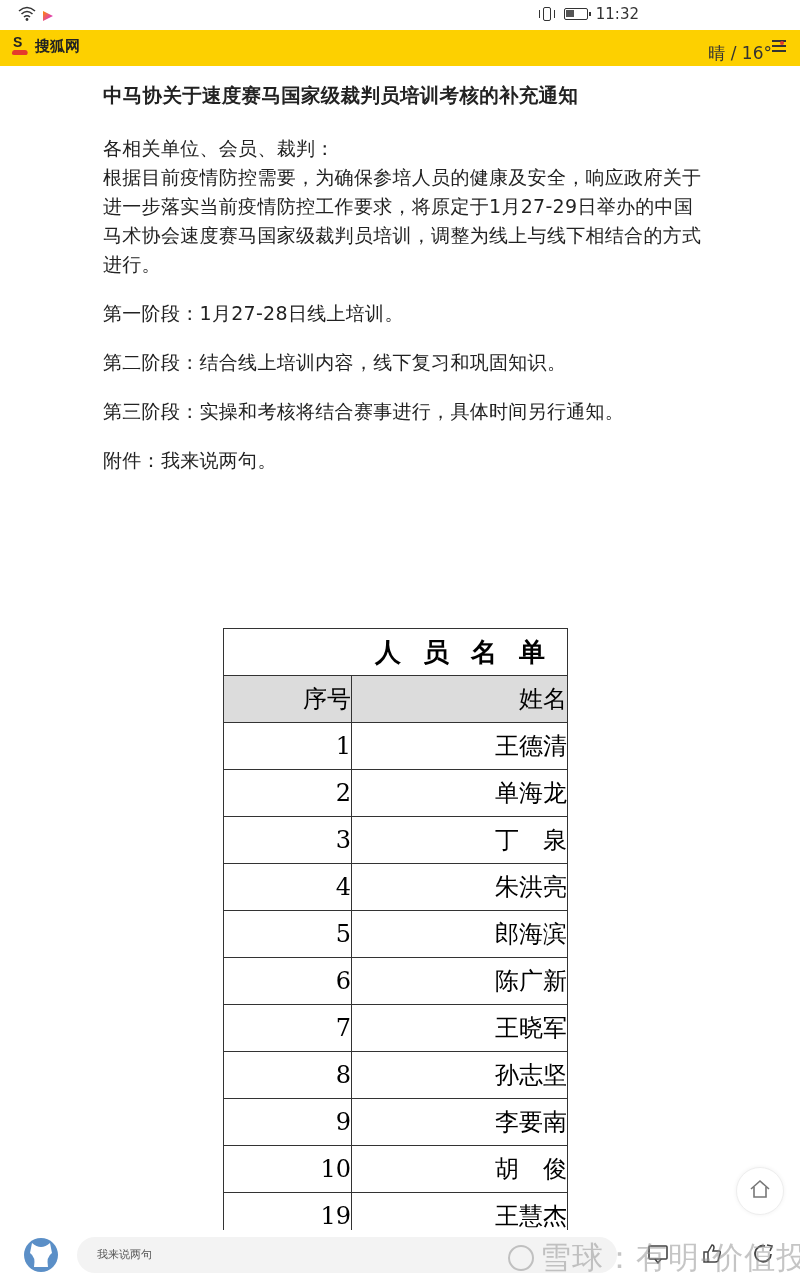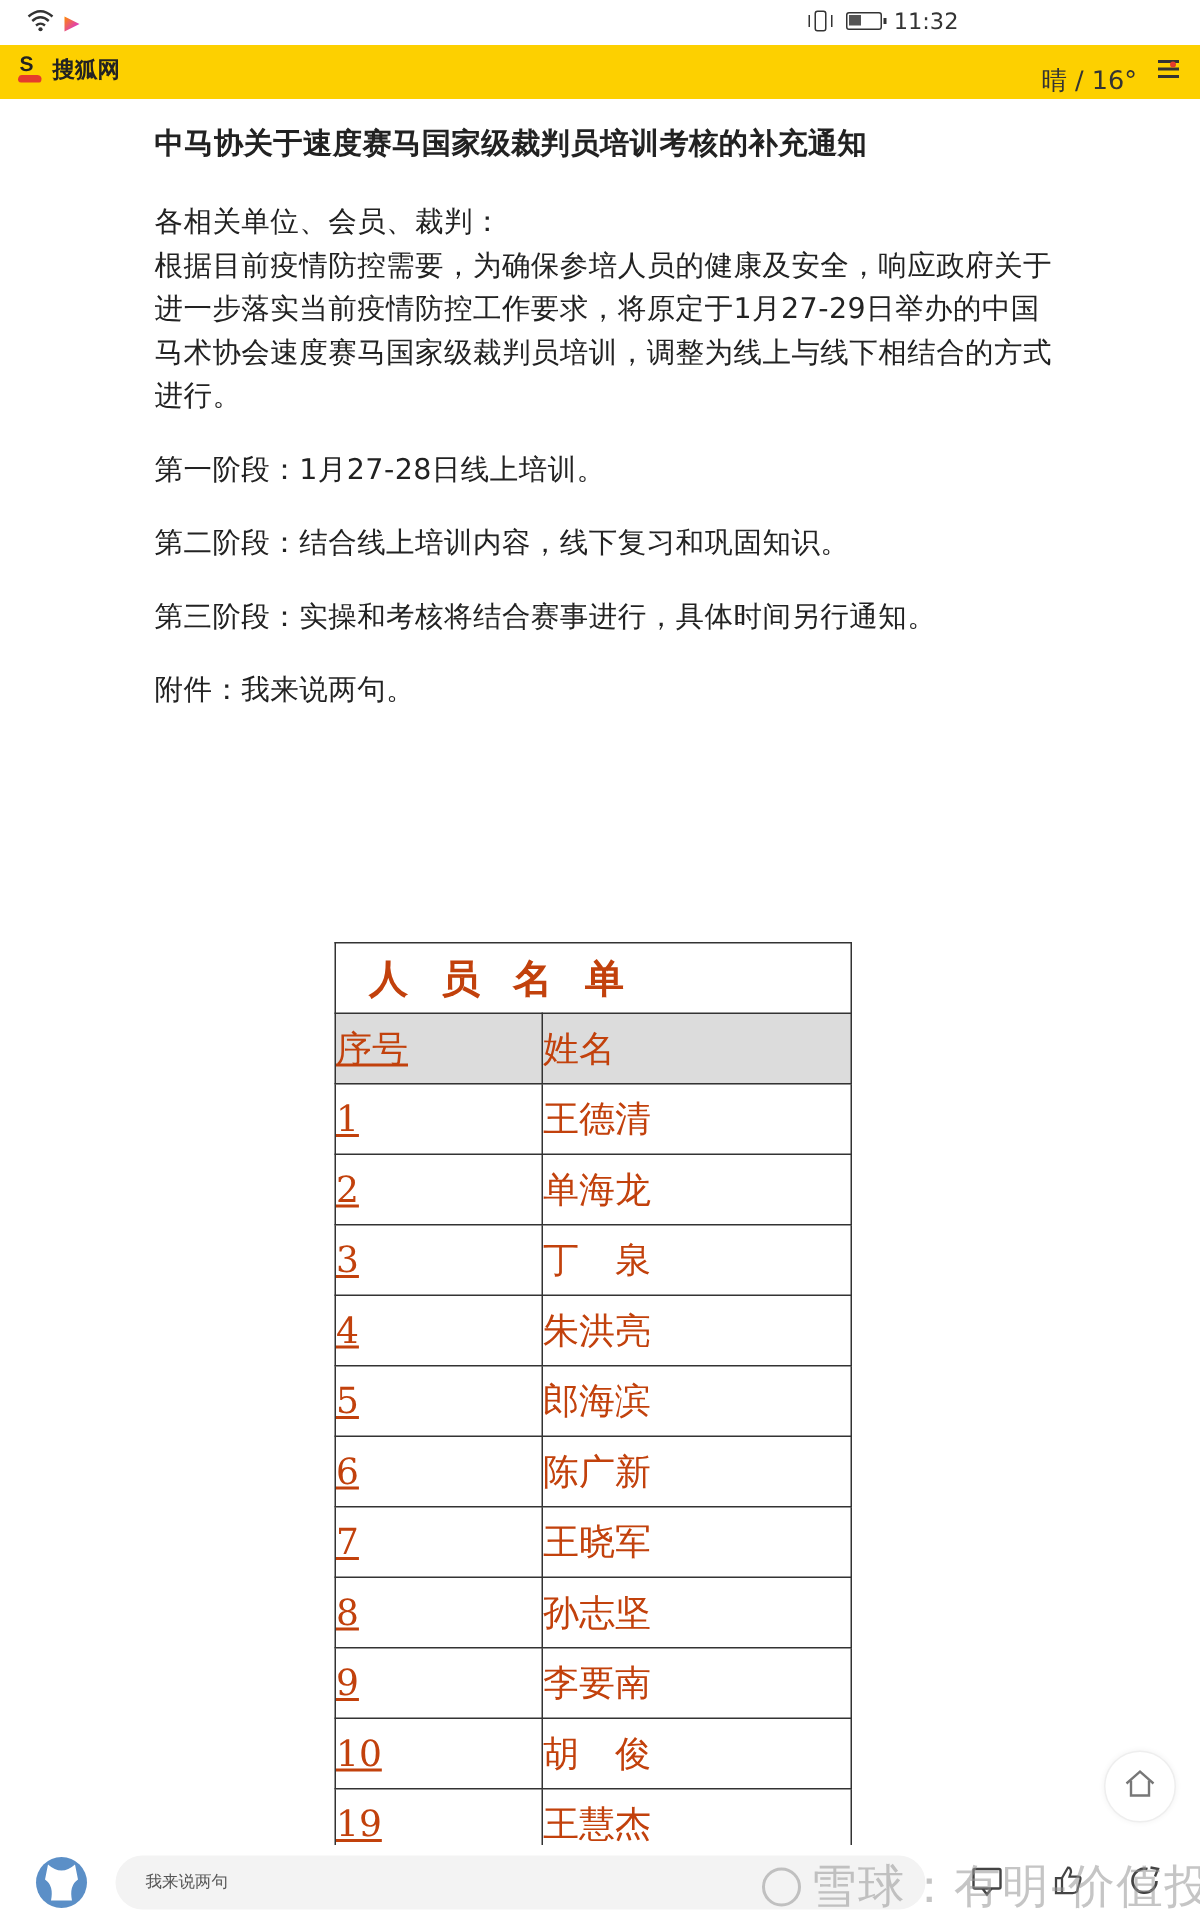--- a/index.html
+++ b/index.html
@@ -18,38 +18,38 @@
   .battery::after { content: ""; position: absolute; right: -4px; top: 3px; width: 2px; height: 4px; background: #333; }
   .battery .fill { position: absolute; left: 1px; top: 1px; width: 8px; height: 7px; background: #555; }
 
   
   .header { position: absolute; top: 30px; left: 0; width: 800px; height: 36px; background: #fdd000; }
   .brand { position: absolute; left: 12px; top: 6px; display: flex; align-items: center; gap: 7px; }
   .brand-logo { width: 16px; height: 20px; position: relative; }
   .brand-logo .s { position: absolute; left: 1px; top: -2px; font-weight: bold; font-size: 14px; color: #222; font-family: "Liberation Sans", sans-serif; }
   .brand-logo .swoosh { position: absolute; left: 0; bottom: 1px; width: 16px; height: 5px; background: #e53b2c; border-radius: 3px 8px 2px 6px; transform: skewX(-20deg); }
   .brand-name { font-size: 15px; font-weight: bold; color: #222; }
-  .weather { position: absolute; right: 42px; top: 12px; font-size: 17px; color: #333; }
+  .weather { position: absolute; right: 28px; top: 12px; font-size: 17px; color: #333; }
   .menu-icon { position: absolute; right: 14px; top: 10px; width: 14px; height: 14px; }
   .menu-icon span { display: block; height: 2px; background: #333; margin-bottom: 3px; }
   .menu-icon .dot { position: absolute; right: 2px; top: 1px; width: 4px; height: 4px; background: #e53b2c; border-radius: 50%; }
 
   
   .article { position: absolute; top: 80px; left: 103px; width: 600px; }
   .article-title { font-size: 19.5px; font-weight: bold; color: #222; line-height: 32px; letter-spacing: 0.3px; }
   .article p { font-size: 19px; color: #222; line-height: 29px; margin-top: 20px; letter-spacing: 0.3px; }
   .article p.greet { margin-top: 22px; }
   .article p.body { margin-top: 0; }
 
   
   .roster { position: absolute; top: 628px; left: 223px; width: 345px; border-collapse: collapse; font-family: "DejaVu Serif", "Liberation Serif", serif; }
-  .roster td, .roster th { border: 1.5px solid #333; height: 47px; text-align: left; font-size: 24px; color: #c2410c; font-weight: normal; }
+  .roster td, .roster th { border: 1.5px solid #333; height: 47px; text-align: right; font-size: 24px; color: #000000; font-weight: normal; }
   .roster .cap { font-size: 26px; font-weight: bold; letter-spacing: 22px; padding-left: 22px; height: 47px; }
   .roster .hdr td { background: #dcdcdc; }
-  .roster td.num { width: 138px; text-decoration: underline; }
+  .roster td.num { width: 128px; }
   .table-clip { position: absolute; top: 0; left: 0; width: 800px; height: 1230px; overflow: hidden; }
 
   
   .home-fab { position: absolute; left: 736px; top: 1167px; width: 48px; height: 48px; border-radius: 50%; background: #fff; border: 1px solid #eee; box-shadow: 0 0 4px rgba(0,0,0,0.06); display: flex; align-items: center; justify-content: center; }
 
   
   .bottom-bar { position: absolute; left: 0; top: 1230px; width: 800px; height: 50px; background: #fff; }
   .avatar { position: absolute; left: 22px; top: 7px; width: 38px; height: 36px; }
   .comment-input { position: absolute; left: 77px; top: 7px; width: 540px; height: 36px; border-radius: 18px; background: #f3f3f3; border: none; font-size: 11px; color: #555; padding-left: 20px; line-height: 36px; }
   .bottom-icons { position: absolute; top: 12px; left: 0; width: 800px; height: 30px; }

